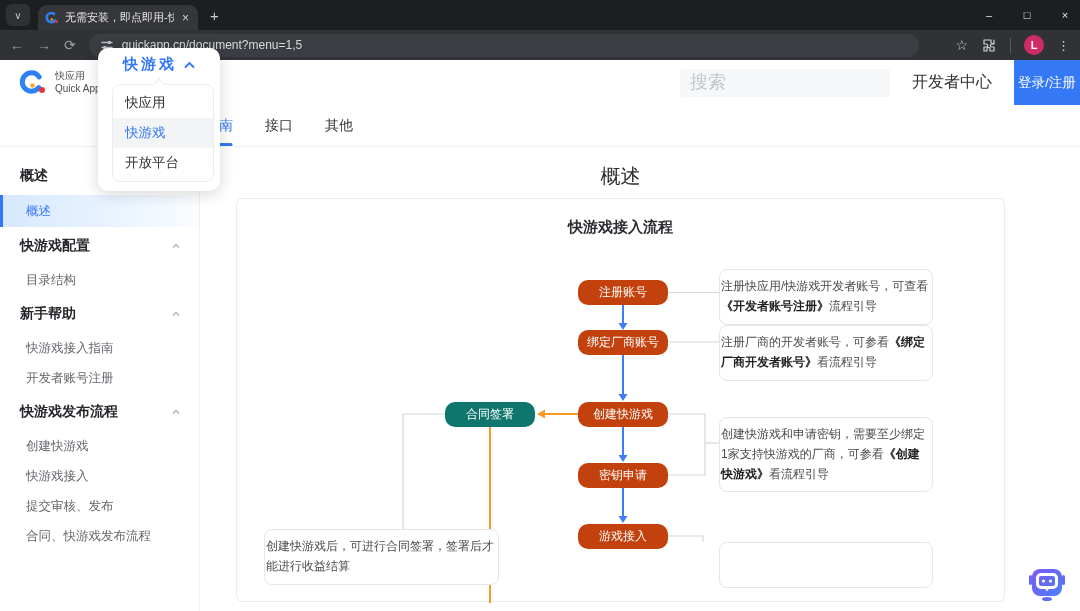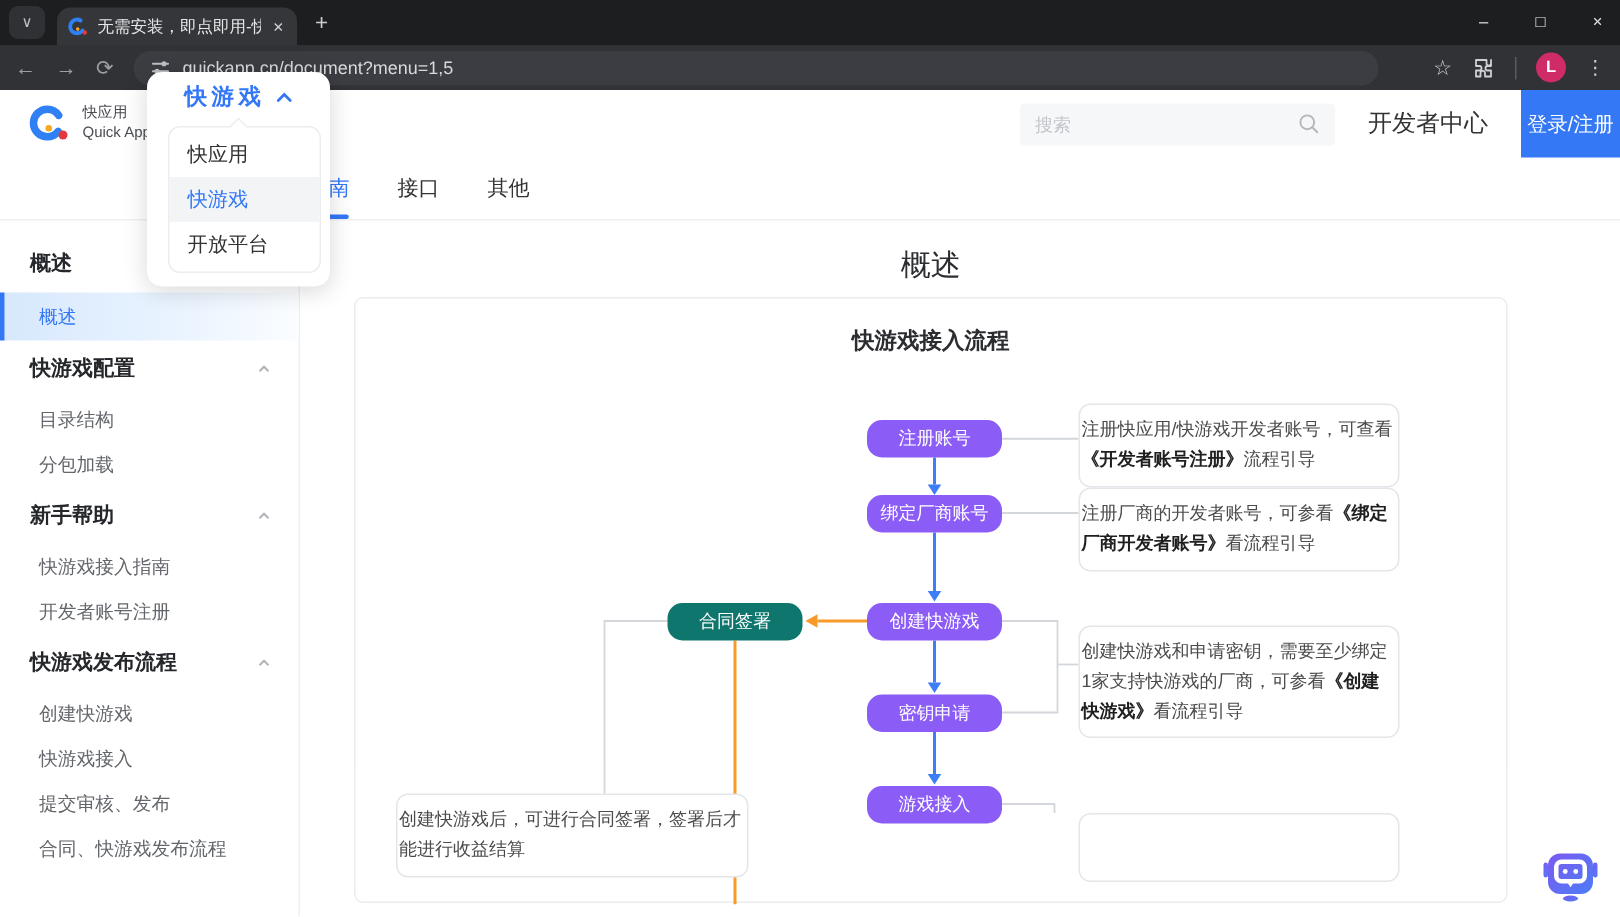--- a/index.html
+++ b/index.html
@@ -31,21 +31,21 @@
   .moreicon { color:#cfd1d4; font-size:13px; }
 
   
   .siteheader { height:45px; background:#fff; display:flex; align-items:center; }
   .logo { display:flex; align-items:center; gap:7px; padding-left:18px; }
   .logo-text { font-size:10px; color:#4a4d52; line-height:1.25; }
   .hdr-div { width:1px; height:22px; background:#e8eaed; margin:0 14px 0 12px; }
   .hspacer { flex:1; }
   .search { width:210px; height:28px; background:#f6f7f9; border-radius:3px; display:flex;
     align-items:center; padding:0 10px; margin-right:15px; }
-  .search input { border:none; outline:none; background:transparent; flex:1; font-size:12px; color:#333;
+  .search input { border:none; outline:none; background:transparent; flex:1; font-size:18px; color:#333;
     font-family:inherit; }
   .search input::placeholder { color:#c2c6cc; }
   .devcenter { font-size:16px; color:#333; margin:0 22px 0 7px; white-space:nowrap; }
   .loginbtn { width:66px; height:45px; background:#3478f6; color:#fff; font-size:13.5px;
     display:flex; align-items:center; justify-content:center; white-space:nowrap; }
 
   
   .navtabs { height:42px; background:#fff; border-bottom:1px solid #eef0f3; display:flex;
     align-items:center; padding-left:205px; gap:32px; }
   .navtab { font-size:14px; color:#333; height:100%; display:flex; align-items:center; position:relative; }
@@ -68,21 +68,21 @@
   .page-title { text-align:center; font-size:20px; color:#2b2d31; margin-top:16px; font-weight:400; }
   .intro { margin-top:8px; font-size:13px; color:#4b4e53; line-height:1.9; text-align:justify; }
 
   
   .flow-wrap { position:relative; margin-top:8px; border:1px solid #ececee; border-radius:6px;
     height:404px; background:#fff; }
   .flow-title { text-align:center; padding-top:19px; font-size:15px; font-weight:700; color:#2b2d31; }
   .flow-svg { position:absolute; left:0; top:0; pointer-events:none; }
   .fnode { position:absolute; width:90px; height:25px; line-height:25px; text-align:center;
     border-radius:10px; color:#fff; font-size:12px; }
-  .fnode.blue { background:#8b5cf6; }
+  .fnode.blue { background:#c2410c; }
   .fnode.orange { background:#0f766e; }
   .fnote { position:absolute; left:482px; width:214px; background:#fff; border:1px solid #e4e6e9;
     border-radius:8px; padding:7px 1px; font-size:12px; color:#4b4b4b; line-height:1.65; }
   .fnote b { color:#1f1f1f; }
   .fnote.noteleft { left:27px; width:235px; }
   .fnote.note4 { height:46px; }
 
   
   .dropdown { position:absolute; left:98px; top:48px; width:122px; background:#fff; border-radius:10px;
     box-shadow:0 3px 16px rgba(0,0,0,.16); z-index:50; padding-bottom:9px; }
@@ -191,21 +191,20 @@
       </div>
       <div class="side-item active">概述</div>
 
       <div class="side-h">
         <span>快游戏配置</span>
         <svg class="chev" viewBox="0 0 10 10">
           <polyline points="2,6.5 5,3.5 8,6.5" fill="none" stroke="#b0b3b8" stroke-width="1.3"></polyline>
         </svg>
       </div>
       <div class="side-item">目录结构</div>
-      <div class="side-item">分包加载</div>
 
       <div class="side-h">
         <span>新手帮助</span>
         <svg class="chev" viewBox="0 0 10 10">
           <polyline points="2,6.5 5,3.5 8,6.5" fill="none" stroke="#b0b3b8" stroke-width="1.3"></polyline>
         </svg>
       </div>
       <div class="side-item">快游戏接入指南</div>
       <div class="side-item">开发者账号注册</div>
 

